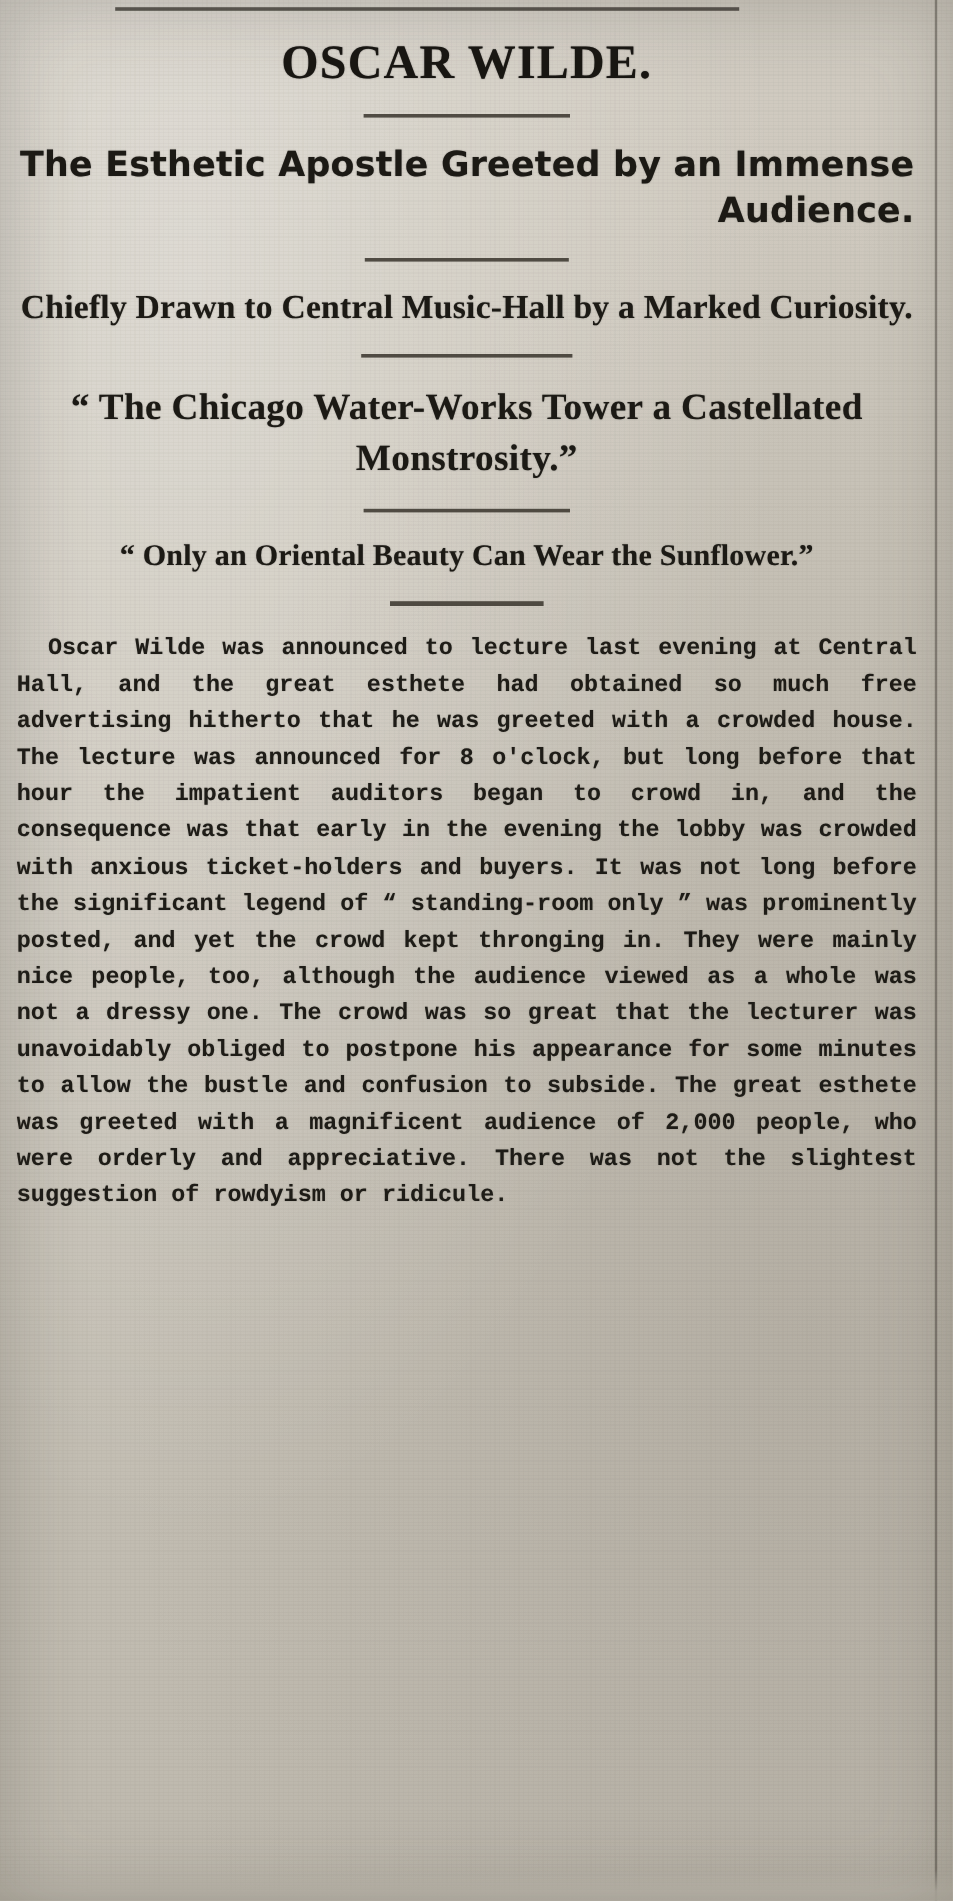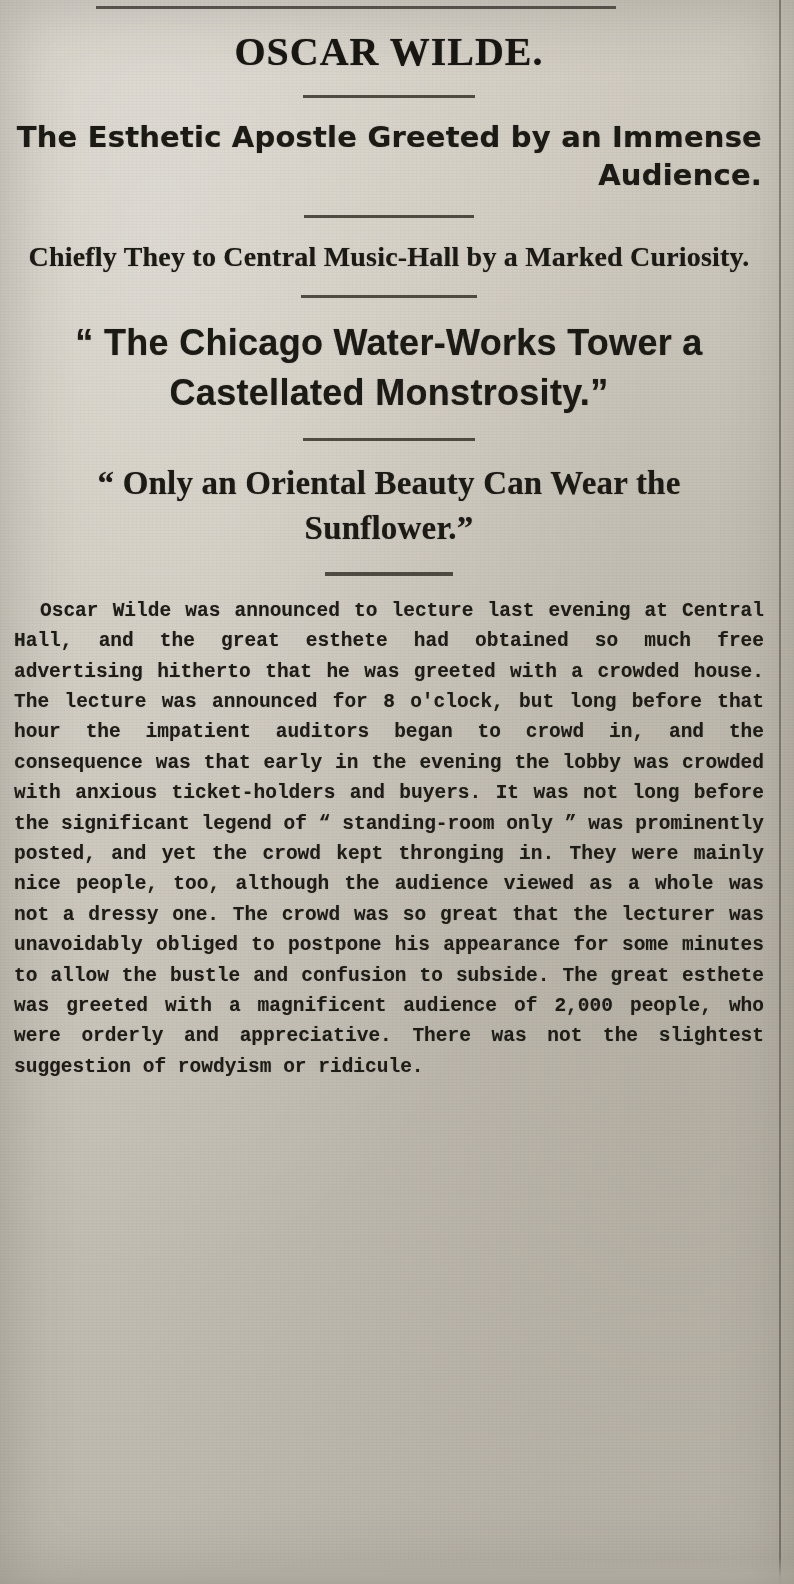--- a/index.html
+++ b/index.html
@@ -111,29 +111,29 @@
     text-align: right;
   }
   .deck-2 {
     font-family: "Liberation Serif", serif;
     font-size: 28px;
     line-height: 1.35;
     letter-spacing: 0.2px;
     padding: 0 4px;
   }
   .deck-3 {
-    font-family: Liberation Sans, sans-serif;
-    font-size: 36px;
+    font-family: Liberation Serif, serif;
+    font-size: 31px;
     line-height: 1.38;
     letter-spacing: 0.3px;
     padding: 0 4px;
   }
   .deck-4 {
     font-family: "Liberation Serif", serif;
-    font-size: 33px;
+    font-size: 25px;
     line-height: 1.38;
     letter-spacing: 0.2px;
     padding: 0 4px;
   }
 
   .body-text {
     font-family: Liberation Mono, monospace;
     font-weight: bold;
     font-size: 19.5px;
     line-height: 1.56;
@@ -166,21 +166,21 @@
     <div class="top-rule"></div>
 
     <h1 class="headline">OSCAR WILDE.</h1>
 
     <div class="rule w1"></div>
 
     <div class="deck deck-1">The Esthetic Apostle Greeted by an Immense Audience.</div>
 
     <div class="rule w2"></div>
 
-    <div class="deck deck-2">Chiefly They to Central Music-Hall by a Marked Curiosity.</div>
+    <div class="deck deck-2">Chiefly Drawn to Central Music-Hall by a Marked Curiosity.</div>
 
     <div class="rule w3"></div>
 
     <div class="deck deck-3">“ The Chicago Water-Works Tower a Castellated Monstrosity.”</div>
 
     <div class="rule w4"></div>
 
     <div class="deck deck-4">“ Only an Oriental Beauty Can Wear the Sunflower.”</div>
 
     <div class="rule w5"></div>

